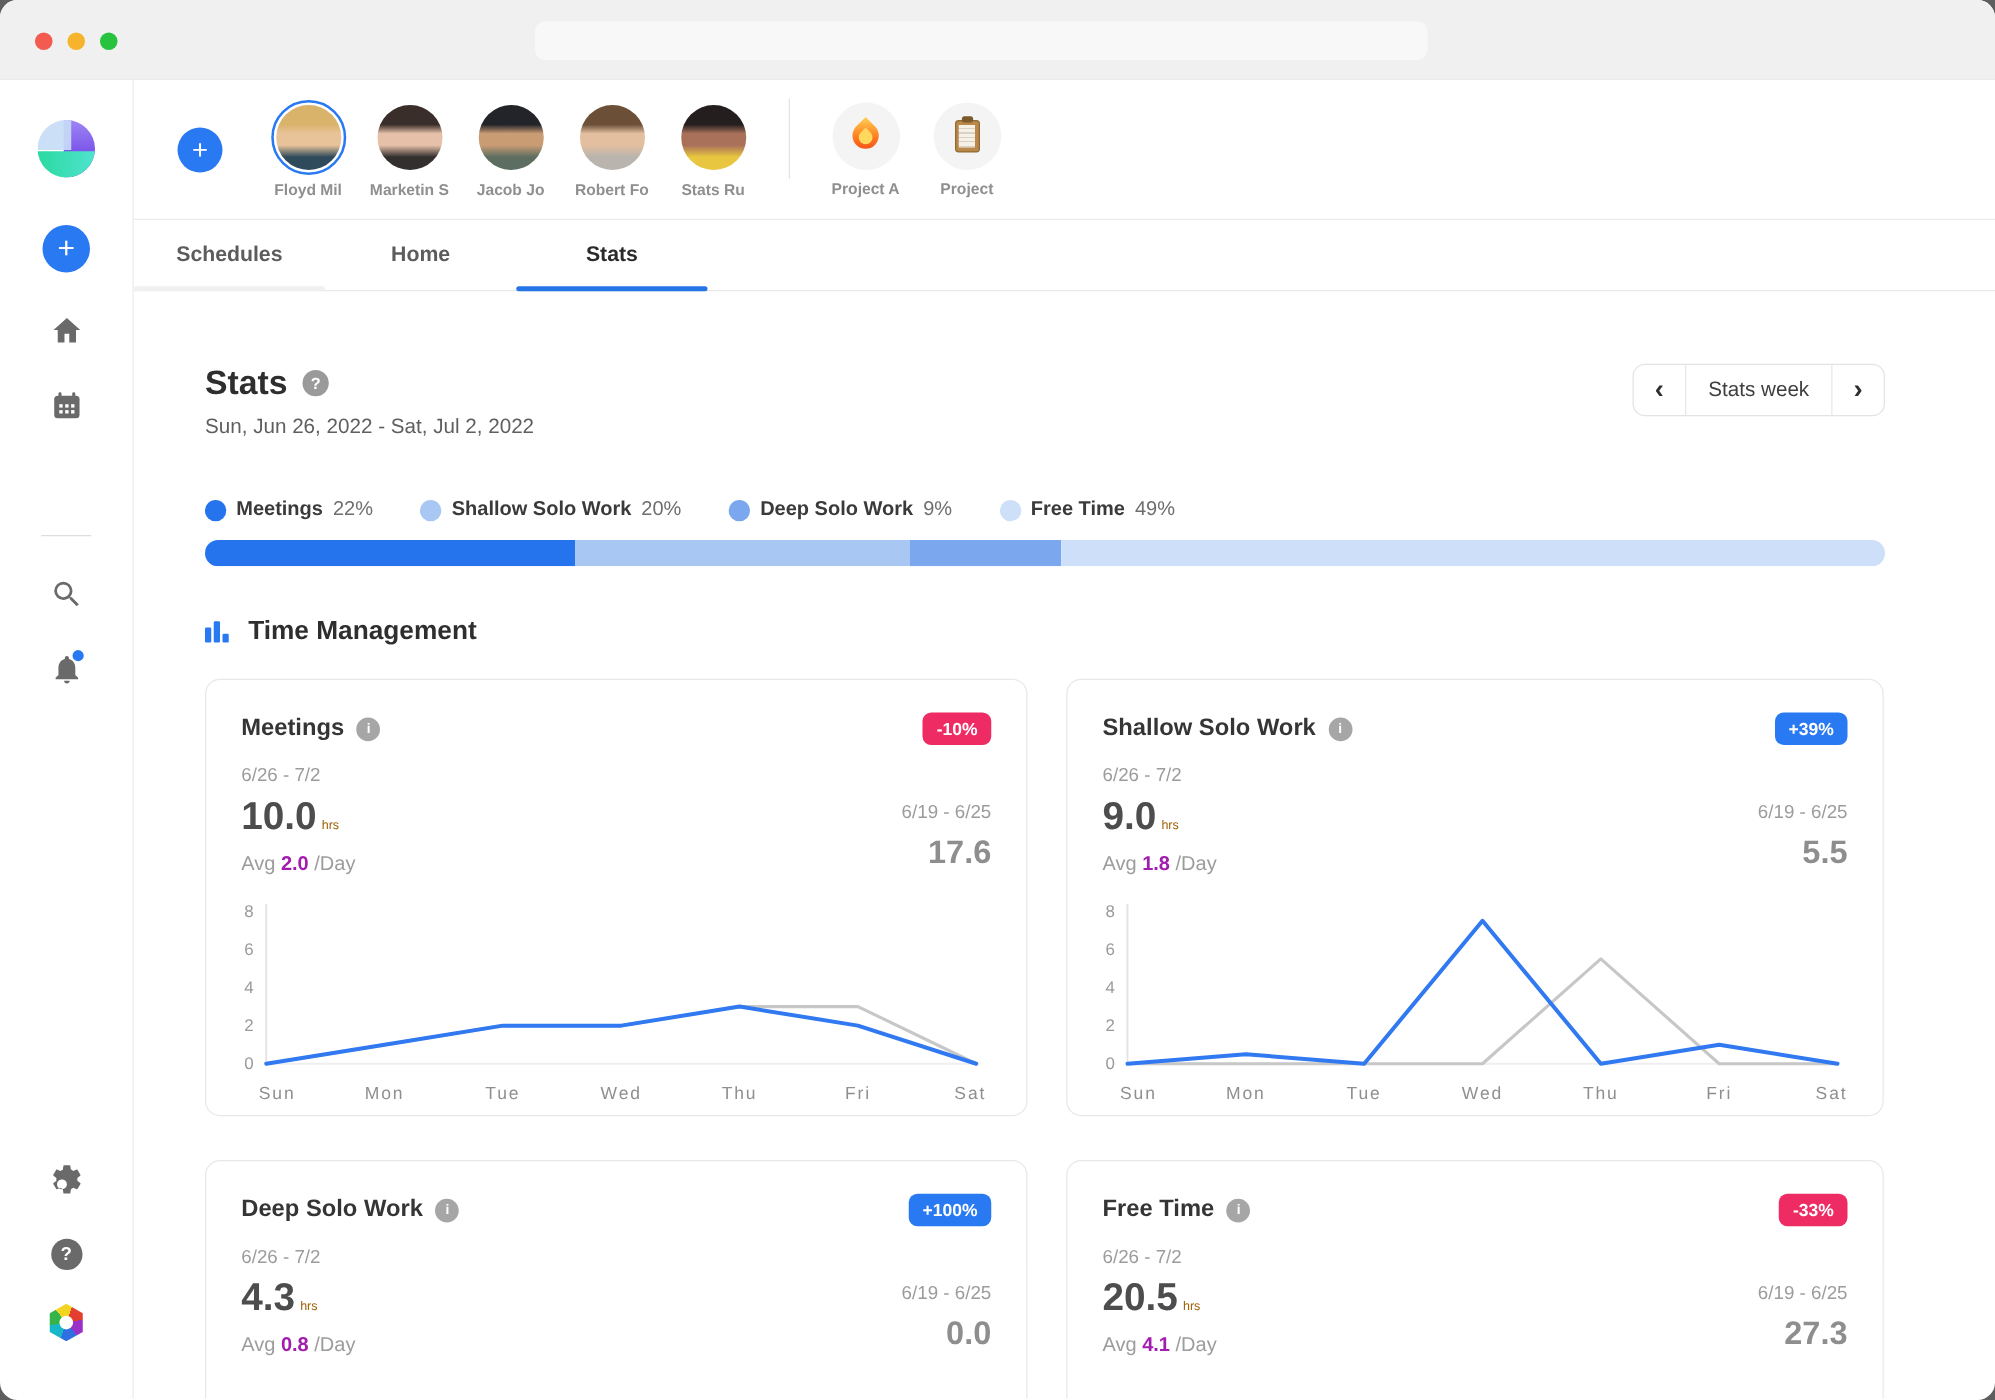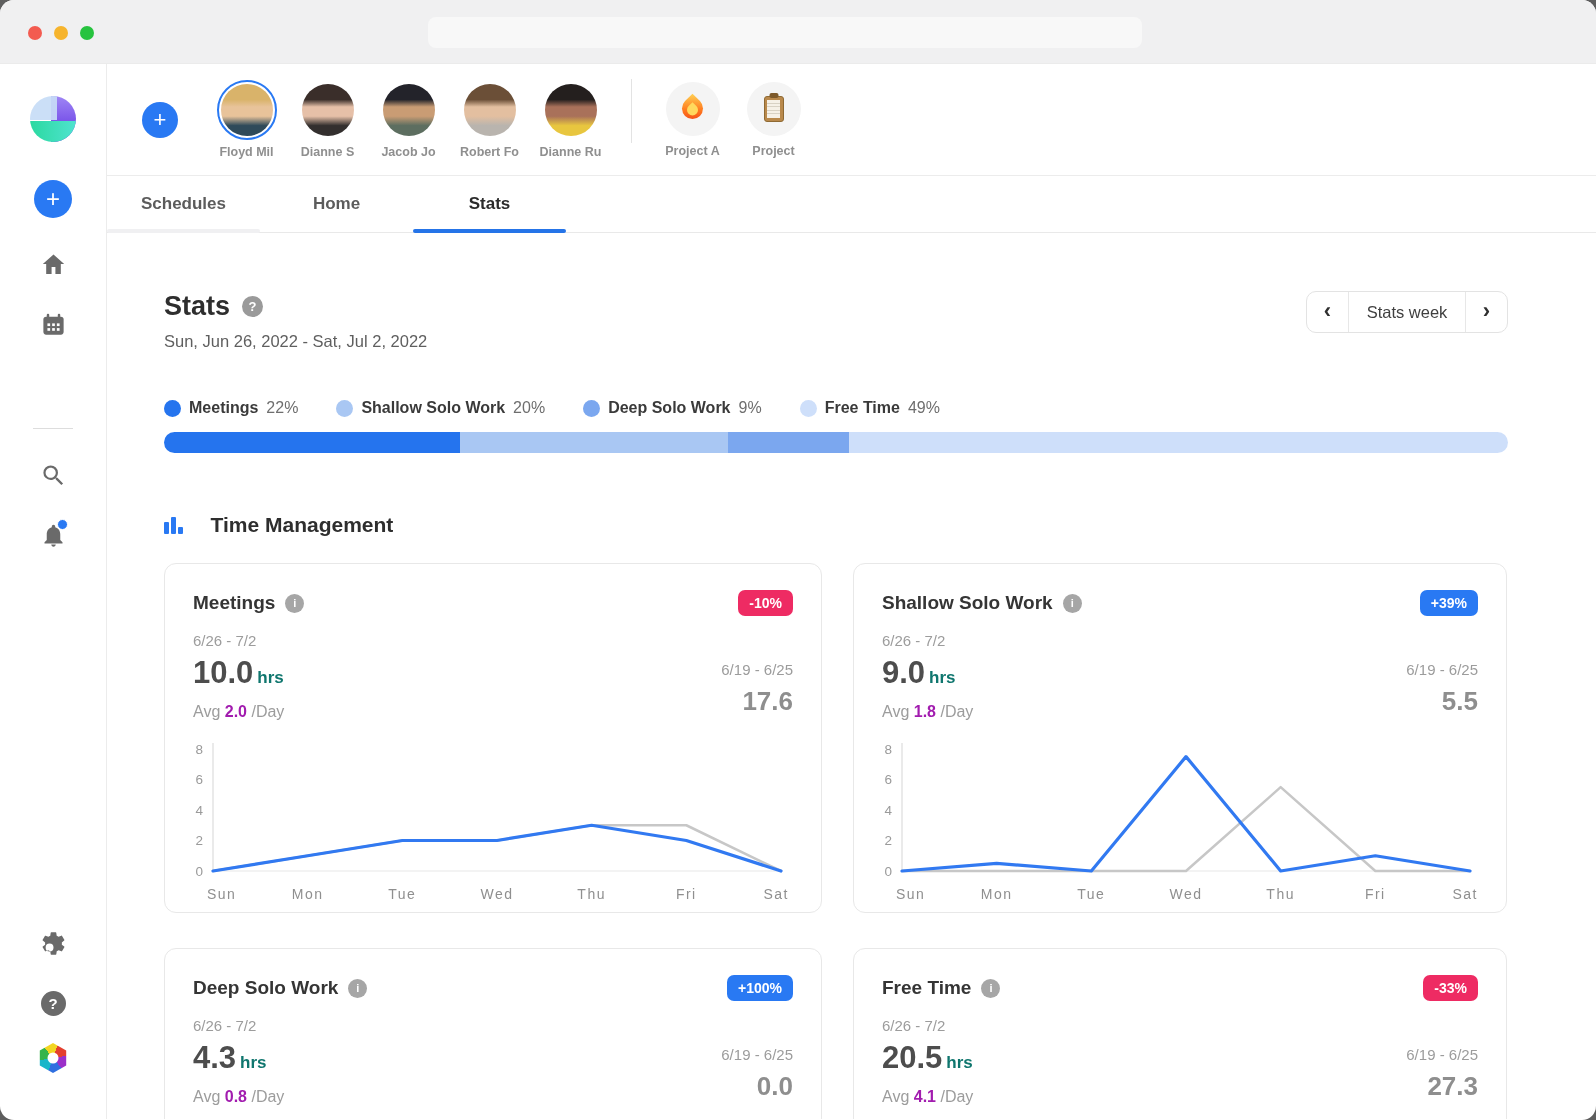--- a/index.html
+++ b/index.html
@@ -83,36 +83,36 @@
 
   .legend { margin-top:48px; display:flex; gap:38px; align-items:center; }
   .legend-item { display:flex; align-items:center; gap:8px; }
   .legend-dot { width:17px; height:17px; border-radius:50%; }
   .legend-label { font-size:16px; font-weight:700; color:#3a3a3a; }
   .legend-value { font-size:16px; font-weight:500; color:#6e6e6e; }
 
   .dist-bar { margin-top:15px; height:21px; border-radius:11px; overflow:hidden; display:flex; }
   .dist-bar .seg { height:100%; }
 
-  .tm-head { margin-top:60px; display:flex; align-items:center; gap:28px; }
+  .tm-head { margin-top:40px; display:flex; align-items:center; gap:16px; }
   .tm-icon { display:flex; align-items:flex-end; gap:2.5px; height:17px; }
   .tm-icon i { width:4.5px; background:#2979f3; border-radius:1px; }
   .tm-icon i:nth-child(1){ height:12px; } .tm-icon i:nth-child(2){ height:17px; } .tm-icon i:nth-child(3){ height:7px; }
   .tm-title { font-size:21px; font-weight:700; color:#2e2e2e; }
 
   .cards { margin-top:26px; display:grid; grid-template-columns:658px 654px; column-gap:31px; row-gap:35px; }
   .card { border:1px solid #e8e8e8; border-radius:12px; padding:26px 28px 14px; height:350px; background:#fff; }
   .card-top { display:flex; align-items:center; }
   .card-title { font-size:19px; font-weight:700; color:#353535; }
   .info-circle { width:19px; height:19px; border-radius:50%; background:#a6a6a6; color:#fff; font-size:11px; font-weight:700; display:flex; align-items:center; justify-content:center; margin-left:10px; cursor:pointer; }
   .badge { margin-left:auto; color:#fff; font-size:14px; font-weight:700; padding:5px 11px; border-radius:7px; }
   .card-cols { display:flex; justify-content:space-between; margin-top:16px; }
   .range { font-size:15px; color:#9c9c9c; }
   .big-val { margin-top:6px; font-size:31px; font-weight:700; color:#4d4d4d; }
-  .big-val .unit { font-size:17px; font-weight:700; color:#0f766e; margin-left:4px; }
+  .big-val .unit { font-size:10px; font-weight:400; color:#a16207; margin-left:4px; }
   .prev-col { text-align:right;margin-top:29px; }
   .prev-val { margin-top:8px; font-size:26px; font-weight:700; color:#8e8e8e; }
   .avg-row { margin-top:12px; font-size:16px; color:#9c9c9c; }
   .avg-row b { color:#a21caf; font-weight:700; }
   .chart { margin-top:16px; display:block; }
 </style>
 </head>
 <body>
 
 <div class="window">
@@ -197,39 +197,39 @@
         <div class="person">
           <div class="avatar-ring selected">
               <div class="avatar" style="background: linear-gradient(rgb(217, 179, 106) 0%, rgb(217, 179, 106) 30%, rgb(232, 195, 154) 44%, rgb(232, 195, 154) 62%, rgb(47, 74, 90) 80%);"></div>
             </div>
           <div class="person-name">Floyd Mil</div>
         </div>
         <div class="person">
           <div class="avatar-ring">
               <div class="avatar" style="background: linear-gradient(rgb(58, 46, 42) 0%, rgb(58, 46, 42) 30%, rgb(230, 192, 168) 44%, rgb(230, 192, 168) 62%, rgb(51, 47, 46) 80%);"></div>
             </div>
-          <div class="person-name">Dianne S</div>
+          <div class="person-name">Marketin S</div>
         </div>
         <div class="person">
           <div class="avatar-ring">
               <div class="avatar" style="background: linear-gradient(rgb(35, 35, 42) 0%, rgb(35, 35, 42) 30%, rgb(201, 156, 116) 44%, rgb(201, 156, 116) 62%, rgb(93, 110, 96) 80%);"></div>
             </div>
           <div class="person-name">Jacob Jo</div>
         </div>
         <div class="person">
           <div class="avatar-ring">
               <div class="avatar" style="background: linear-gradient(rgb(107, 79, 55) 0%, rgb(107, 79, 55) 30%, rgb(227, 191, 160) 44%, rgb(227, 191, 160) 62%, rgb(185, 180, 174) 80%);"></div>
             </div>
           <div class="person-name">Robert Fo</div>
         </div>
         <div class="person">
           <div class="avatar-ring">
               <div class="avatar" style="background: linear-gradient(rgb(36, 31, 30) 0%, rgb(36, 31, 30) 30%, rgb(169, 113, 90) 44%, rgb(169, 113, 90) 62%, rgb(232, 198, 63) 80%);"></div>
             </div>
-          <div class="person-name">Dianne Ru</div>
+          <div class="person-name">Stats Ru</div>
         </div>
 
         <div class="people-divider"></div>
 
         <div class="person">
           <div class="proj-avatar">
               <div class="flame"></div>
             </div>
           <div class="person-name">Project A</div>
         </div>

